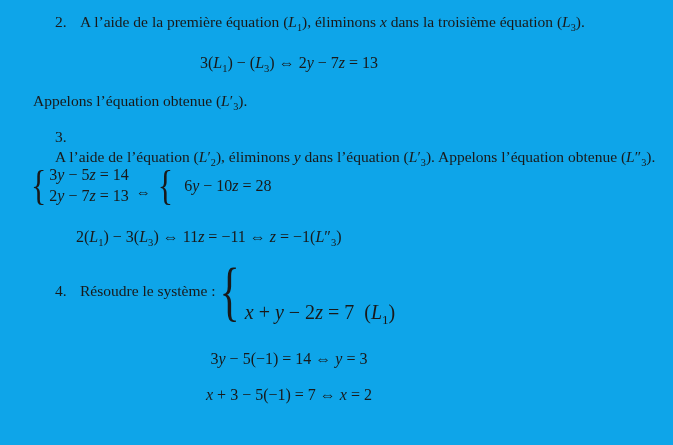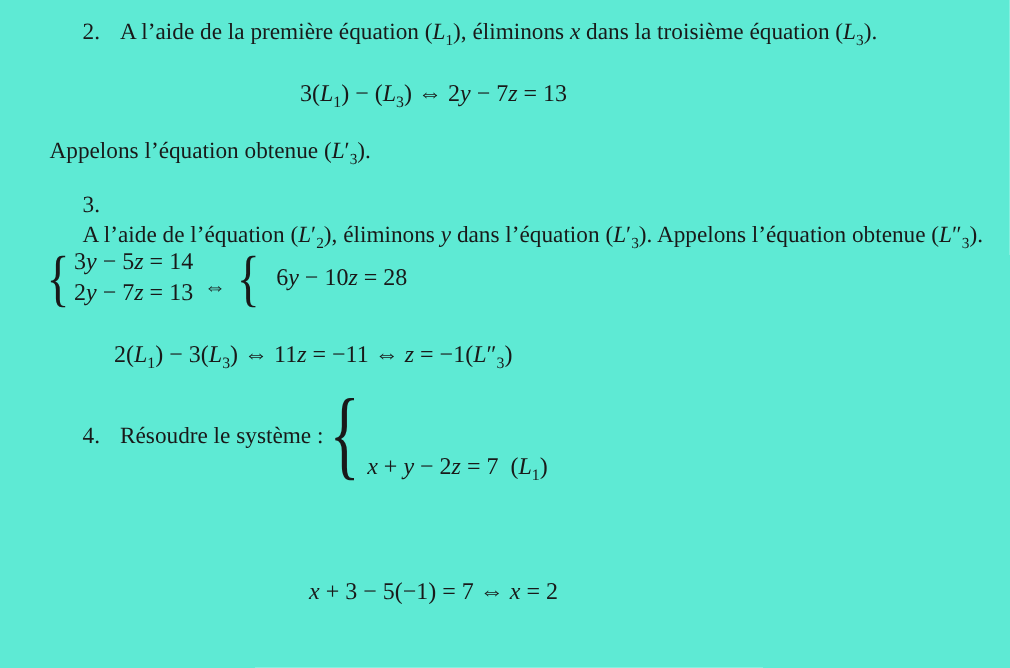--- a/index.html
+++ b/index.html
@@ -6,21 +6,21 @@
   html, body { margin: 0; padding: 0; }
   body {
     width: 673px; height: 445px;
     background: #ffffff;
     font-family: "Liberation Serif", "DejaVu Serif", serif;
     color: #191919;
   }
   .page {
     position: relative;
     width: 673px; height: 445px;
-    background: #5eead4;
+    background: #0ea5e9;
     overflow: hidden;
   }
   .line {
     position: absolute;
     font-size: 15.5px;
     line-height: 20px;
   }
   .mline { white-space: pre; }
   .math { font-size: 16px; text-align: right; }
   .centered {
@@ -30,21 +30,21 @@
   }
   .num {
     display: inline-block;
     min-width: 25px;
   }
   i { font-style: italic; }
   sub { font-size: 0.66em; line-height: 0; }
   .sysflex { display: flex; align-items: center; }
   .syscol { display: block; }
   .srow  { font-size: 16px; line-height: 21px; white-space: pre; }
-  .srow4 { font-size: 16px; line-height: 22.5px; white-space: pre; margin-top: 43px; }
+  .srow4 { font-size: 20px; line-height: 22.5px; white-space: pre; margin-top: 43px; }
   .col-right { text-align: right; }
   .brace {
     display: inline-block;
     line-height: 1;
     font-weight: 400;
     font-family: "Liberation Serif", "DejaVu Serif", serif;
   }
   .b2 { font-size: 32px; transform: scaleY(1.30); margin-right: 3px; }
   .b3 { font-size: 42px; transform: scaleY(1.58); margin: 0 5px 0 4px; }
   .arrow { margin: 14px 7px 0 7px; font-size: 15px; }
@@ -90,20 +90,23 @@
 
   <div class="line sysflex" style="left:55px; top:258px;">
     <span class="num">4.</span>
     <span class="mline"><span>Résoudre le système :</span></span>
     <span class="brace b3">{</span>
     <div class="syscol col-right">
       <div class="srow4"><i>x</i><span> + </span><i>y</i><span> − 2</span><i>z</i><span> = 7  (</span><i>L</i><sub>1</sub><span>)</span></div>
     </div>
   </div>
 
+  <div class="line centered math" style="top:349px;">
+    <span class="mline"><span>3</span><i>y</i><span> − 5(−1) = 14 ⇔ </span><i>y</i><span> = 3</span></span>
+  </div>
 
   <div class="line centered math" style="top:385px;">
     <span class="mline"><i>x</i><span> + 3 − 5(−1) = 7 ⇔ </span><i>x</i><span> = 2</span></span>
   </div>
 
   <div class="line centered math" style="top:416px;margin-top:40px;">
     <span class="mline"><i>S</i><span> = {(2; 3; −1)}</span></span>
   </div>
 
 </div>

